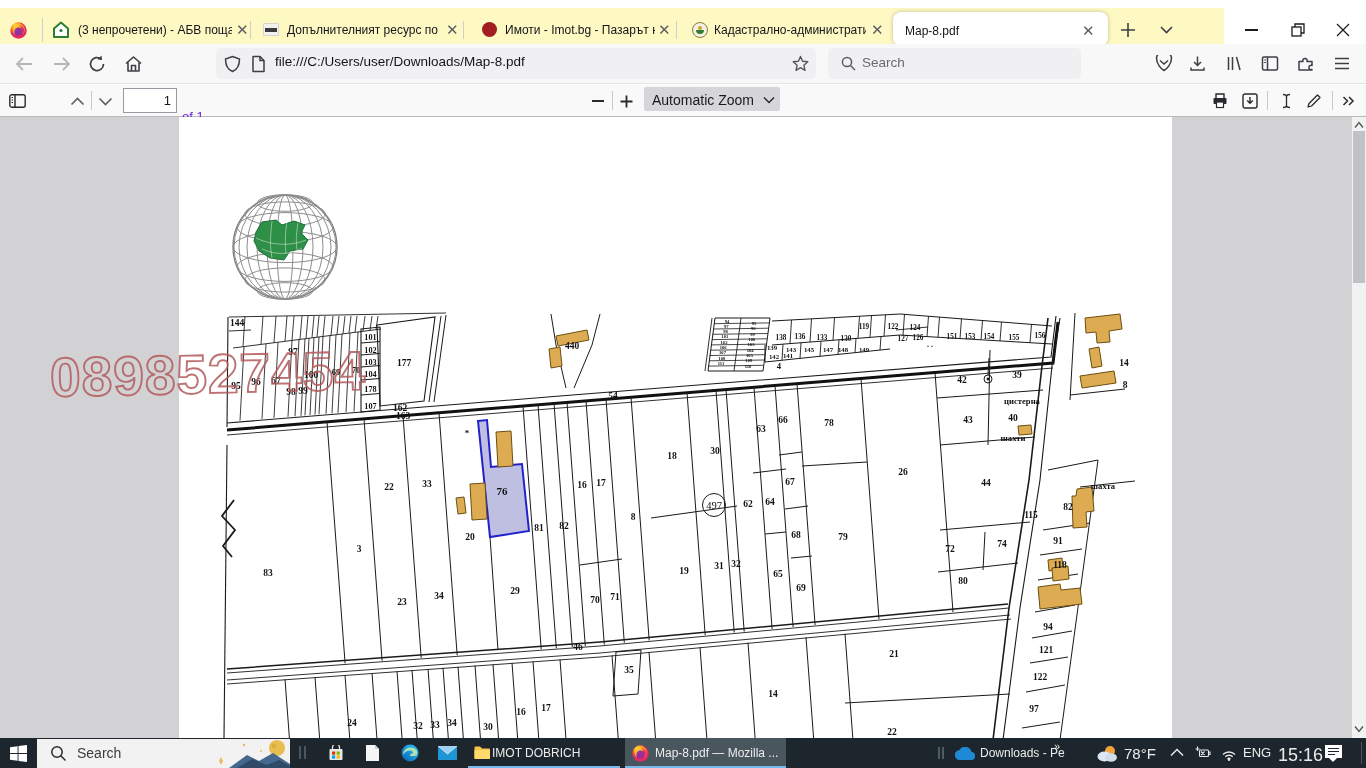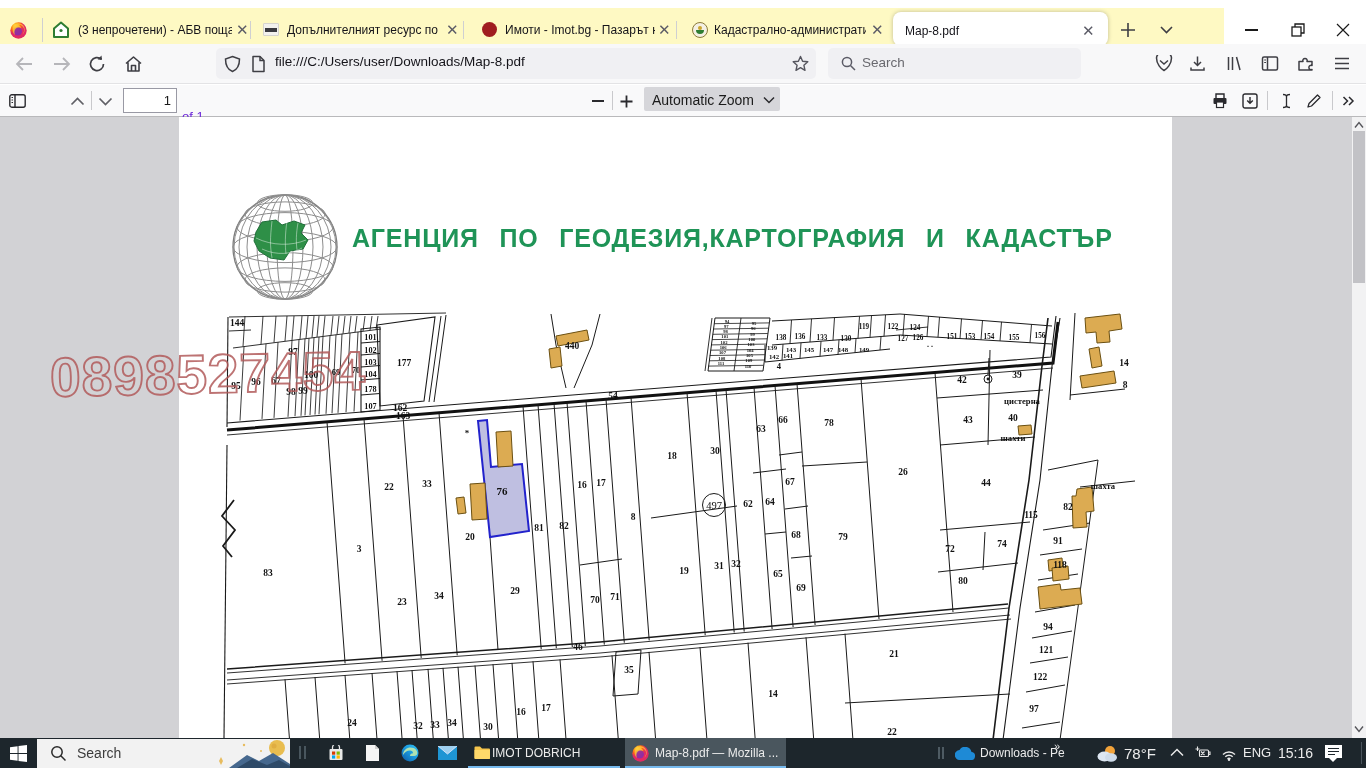--- a/index.html
+++ b/index.html
@@ -191,21 +191,20 @@
       <ellipse cx="53" cy="9" rx="27.7" ry="8.3" fill="none" stroke="#8d8d8d" stroke-width="1"></ellipse>
       <ellipse cx="53" cy="20" rx="40.2" ry="12.1" fill="none" stroke="#8d8d8d" stroke-width="1"></ellipse>
       <ellipse cx="53" cy="33" rx="48.0" ry="14.4" fill="none" stroke="#8d8d8d" stroke-width="1"></ellipse>
       <ellipse cx="53" cy="53" rx="52.0" ry="15.6" fill="none" stroke="#8d8d8d" stroke-width="1"></ellipse>
       <ellipse cx="53" cy="73" rx="48.0" ry="14.4" fill="none" stroke="#8d8d8d" stroke-width="1"></ellipse>
       <ellipse cx="53" cy="86" rx="40.2" ry="12.1" fill="none" stroke="#8d8d8d" stroke-width="1"></ellipse>
       <ellipse cx="53" cy="97" rx="27.7" ry="8.3" fill="none" stroke="#8d8d8d" stroke-width="1"></ellipse>
 <path d="M24 38 L30 28 L44 26 L50 31 L62 27 L73 31 L69 39 L76 46 L71 55 L58 57 L52 66 L38 64 L27 57 L22 47 Z" fill="#2e8f47" stroke="#20703a" stroke-width="1"></path>
 <path d="M24 44 C40 52 60 52 74 46 M30 55 C45 62 60 60 70 54 M40 27 C38 45 38 52 40 64 M55 27 C53 40 53 52 54 60 M66 29 C64 40 64 48 65 56" stroke="rgba(255,255,255,0.55)" stroke-width="0.8" fill="none"></path>
 </svg>
-<div class="abs" style="left:352px;top:107px;font-size:25px;font-weight:bold;color:#1f9457;letter-spacing:0.8px;word-spacing:13px;white-space:nowrap">АГЕНЦИЯ ПО ГЕОДЕЗИЯ,КАРТОГРАФИЯ И КАДАСТЪР</div>
 <svg width="993" height="621" viewBox="0 0 993 621" style="position:absolute;left:179px;top:0px">
       <polyline points="48,306 381,279 872,240 877,199" fill="none" stroke="#1a1a1a" stroke-width="1.1"></polyline>
 <polyline points="48,313 381,286 874,246 879,205" fill="none" stroke="#111" stroke-width="3.0"></polyline>
 <polyline points="48,318 381,291 874,251" fill="none" stroke="#333" stroke-width="1.0"></polyline>
 <polyline points="869,201 863,249 850,363 830,491 814,623" fill="none" stroke="#1a1a1a" stroke-width="1.6"></polyline>
 <polyline points="881,201 873,249 861,363 841,491 824,623" fill="none" stroke="#1a1a1a" stroke-width="1.1"></polyline>
 <polyline points="48,552 421,525 829,487" fill="none" stroke="#1a1a1a" stroke-width="1.5"></polyline>
 <polyline points="48,556 421,529 830,491" fill="none" stroke="#1a1a1a" stroke-width="0.9"></polyline>
 <polyline points="48,563 421,536 831,498" fill="none" stroke="#1a1a1a" stroke-width="0.9"></polyline>
 <polyline points="48,567 421,540 832,502" fill="none" stroke="#1a1a1a" stroke-width="0.9"></polyline>
@@ -606,20 +605,20 @@
 <svg class="abs" style="left:1194px;top:8px" width="17" height="13" viewBox="0 0 17 13">
       <path d="M3.5 0.5 V3 M1.5 3 H5.5 M3.5 3 V5" stroke="#e8e8e8" stroke-width="1.1" fill="none"></path>
       <rect x="5.5" y="4" width="9" height="6.5" rx="1" fill="none" stroke="#e8e8e8" stroke-width="1.1"></rect>
       <path d="M14.5 6 H16 V8.5 H14.5 M7 5.5 L10.5 9 M10.5 5.5 L7 9" stroke="#e8e8e8" stroke-width="1.1" fill="none"></path>
     </svg>
 <svg class="abs" style="left:1221px;top:7px" width="16" height="16" viewBox="0 0 16 16">
       <path d="M2 9.5 a8.5 8.5 0 0 1 12 0 M4.3 11.8 a5.2 5.2 0 0 1 7.4 0 M6.5 14 a2.2 2.2 0 0 1 3 0" fill="none" stroke="#e8e8e8" stroke-width="1.4"></path>
       <circle cx="8" cy="14.7" r="1.2" fill="#e8e8e8"></circle>
     </svg>
 <div class="abs ttxt" style="left:1243px;top:7px;font-size:13px">ENG</div>
-<div class="abs ttxt" style="left:1278px;top:7px;font-size:14px">15:16</div>
+<div class="abs ttxt" style="left:1278px;top:7px;font-size:18px">15:16</div>
 <div class="abs" style="left:1325px;top:7px;width:17px;height:13px;background:#fff"></div>
 <div class="abs" style="left:1329px;top:20px;width:0;height:0;border-left:4px solid transparent;border-right:4px solid transparent;border-top:4px solid #fff"></div>
 <div class="abs" style="left:1328px;top:9.5px;width:11px;height:1.6px;background:#1d262c"></div>
 <div class="abs" style="left:1328px;top:12.5px;width:11px;height:1.6px;background:#1d262c"></div>
 <div class="abs" style="left:1328px;top:15.5px;width:7px;height:1.6px;background:#1d262c"></div>
 <div class="abs" style="left:1361px;top:4px;width:1px;height:22px;background:#4a545c"></div>
 </div>
 
 </body></html>

